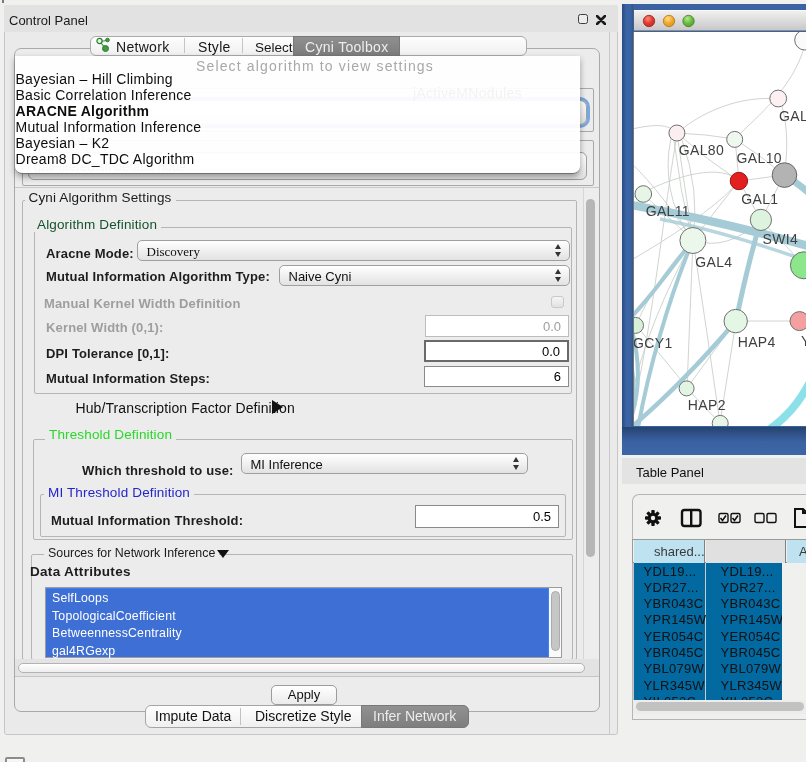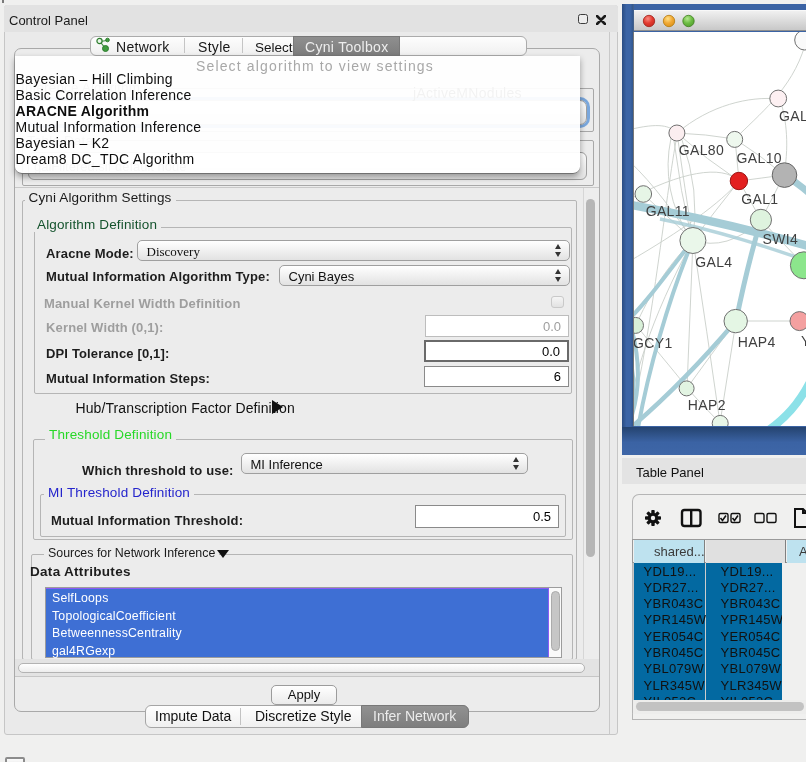--- a/index.html
+++ b/index.html
@@ -49,21 +49,21 @@
 <div class="abs gtitle" style="left:33px; top:218px; color:#14532d;">Algorithm Definition</div>
 
 <div class="abs lbl" style="left:46px; top:246px;">Aracne Mode:</div>
 <div class="abs combo" style="left:137px; top:240px; width:433px; height:21px;font-family:Liberation Serif, serif;">
     <span class="ctext">Discovery</span>
     <span class="stepper"></span>
   </div>
 
 <div class="abs lbl" style="left:46px; top:269px;">Mutual Information Algorithm Type:</div>
 <div class="abs combo" style="left:279px; top:265px; width:291px; height:21px;">
-    <span class="ctext">Cyni Bayes</span>
+    <span class="ctext">Naive Cyni</span>
     <span class="stepper"></span>
   </div>
 
 <div class="abs dlbl" style="left:44px; top:296px;">Manual Kernel Width Definition</div>
 <div class="abs" style="left:551px; top:296px; width:13px; height:12px; background:linear-gradient(#f5f5f5,#e2e2e2); border:1px solid #c9c9c9; border-radius:3px;"></div>
 
 <div class="abs dlbl" style="left:46px; top:320px;">Kernel Width (0,1):</div>
 <div class="abs field" style="left:425px; top:315px; width:144px; height:22px; border:1px solid #bdbdbd; color:#9e9e9e; padding-top:3px;">0.0</div>
 
 <div class="abs lbl" style="left:46px; top:346px;">DPI Tolerance [0,1]:</div>
@@ -89,21 +89,21 @@
 
 <div class="abs lbl" style="left:51px; top:513px;">Mutual Information Threshold:</div>
 <div class="abs field" style="left:415px; top:505px; width:144px; height:23px; border:1px solid #8a8a8a; color:#000; padding-top:3px;">0.5</div>
 
 <div class="abs" style="left:31px; top:553.5px; width:542px; height:106px; border:1px solid #b5b5b5; border-radius:2px;"></div>
 <div class="abs gtitle" style="left:44px; top:546px; font-size:12.4px; letter-spacing:0;">Sources for Network Inference</div>
 <div class="abs" style="left:217px; top:550px; width:0; height:0; border-left:6.5px solid transparent; border-right:6.5px solid transparent; border-top:8.5px solid #111;"></div>
 
 <div class="abs lbl" style="left:30px; top:564px; font-size:13.5px; letter-spacing:0.3px;">Data Attributes</div>
 
-<div class="abs" style="left:45px; top:587px; width:517px; height:71px; background:#8b5cf6; border:1px solid #9c9c9c;">
+<div class="abs" style="left:45px; top:587px; width:517px; height:71px; background:#3b82f6; border:1px solid #9c9c9c;">
   <div class="abs" style="left:0; top:1px; width:502px; height:68px; background:#3e6fd4;"></div>
   <div class="abs" style="left:6px; top:2px; font-size:12.3px; color:#fff; letter-spacing:0.2px; line-height:17.5px;">SelfLoops<br>TopologicalCoefficient<br>BetweennessCentrality<br>gal4RGexp</div>
   <div class="abs" style="left:503px; top:0; width:12px; height:69px; background:#fafafa;"></div>
   <div class="abs" style="left:505px; top:3px; width:9px; height:60px; background:#c6c6c6; border:1px solid #ababab; border-radius:5px;"></div>
 </div>
 
 <div class="abs" style="left:15px; top:659px; width:584px; height:17px; background:#e3e3e3;"></div>
 <div class="abs" style="left:18px; top:662.5px; width:567px; height:10px; background:linear-gradient(#ffffff,#ededed); border:1px solid #b3b3b3; border-radius:6px;"></div>
 <div class="abs" style="left:15px; top:676px; width:584px; height:1px; background:#c6c6c6;"></div>
 

